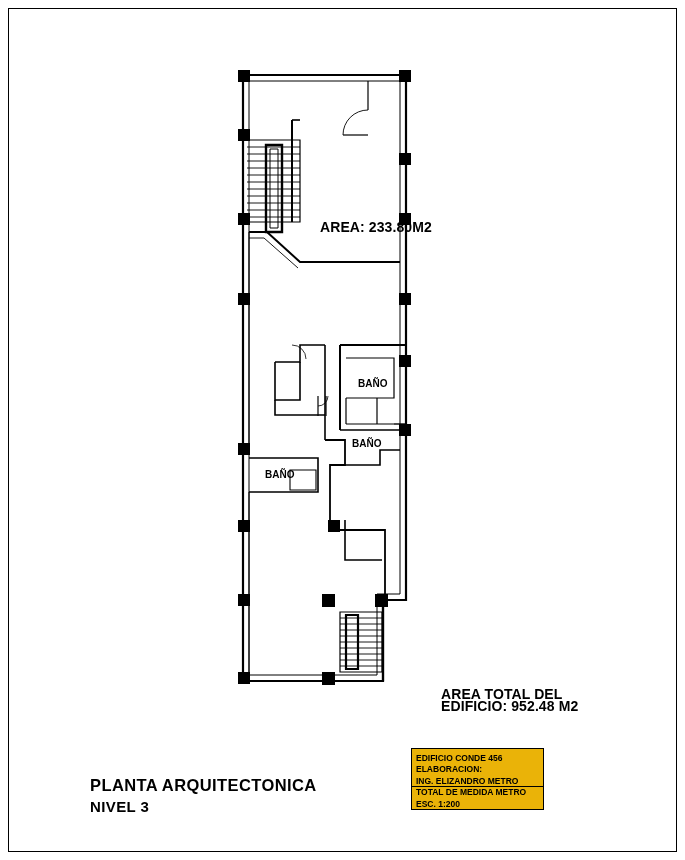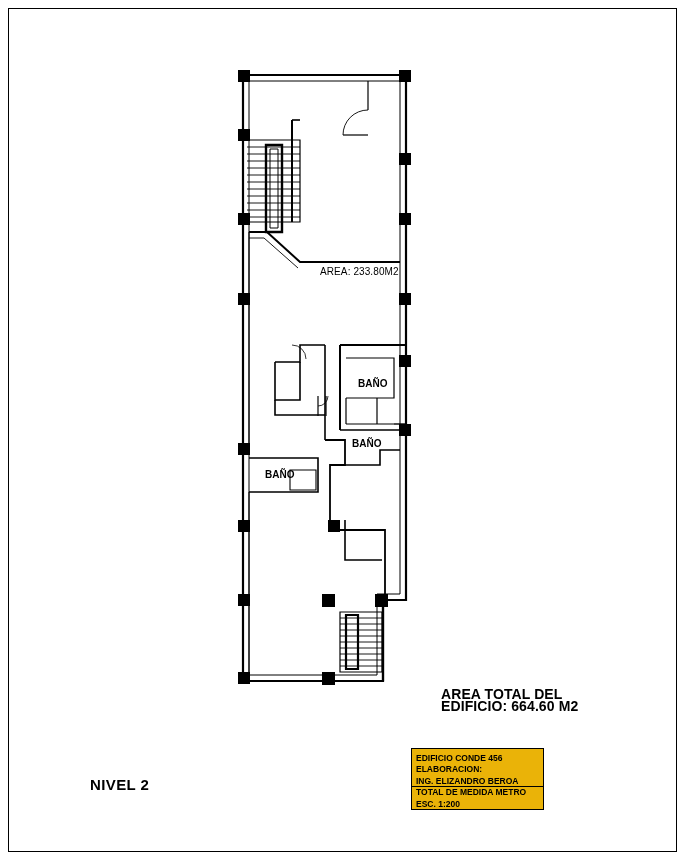--- a/index.html
+++ b/index.html
@@ -38,24 +38,23 @@
     top: 0;
     width: 685px;
     height: 860px;
   }
   .label {
     position: absolute;
     color: #000;
     white-space: nowrap;
   }
   .area-label {
-    font-size: 10px;
-    font-weight: normal;
+    font-size: 14px;
+    font-weight: bold;
     letter-spacing: 0.1px;
-    margin-top: 47px;
   }
   .room-label {
     font-size: 10px;
     font-weight: bold;
   }
   .title-main {
     font-size: 16.5px;
     font-weight: bold;
     letter-spacing: 0.4px;
   }
@@ -227,29 +226,30 @@
   </svg>
 
   <div class="label area-label" style="left:320px; top:219px;">AREA: 233.80M2</div>
 
   <div class="label room-label" style="left:358px; top:378px;">BAÑO</div>
   <div class="label room-label" style="left:352px; top:438px;">BAÑO</div>
   <div class="label room-label" style="left:265px; top:469px;">BAÑO</div>
 
   <div id="total-area">
     <div class="total-line">AREA  TOTAL DEL</div>
-    <div class="total-line">EDIFICIO: 664.60 M2</div>
+    <div class="total-line">EDIFICIO: 952.48 M2</div>
   </div>
 
   <div id="plan-title">
-    <div class="title-sub">NIVEL 2</div>
+    <div class="title-main">PLANTA ARQUITECTONICA</div>
+    <div class="title-sub">NIVEL 3</div>
   </div>
 
   <div id="title-block">
     <div class="tb-row">EDIFICIO CONDE 456</div>
     <div class="tb-row">ELABORACION:</div>
-    <div class="tb-row">ING. ELIZANDRO BEROA</div>
+    <div class="tb-row">ING. ELIZANDRO METRO</div>
     <div class="tb-row">TOTAL DE MEDIDA METRO</div>
     <div class="tb-row">ESC. 1:200</div>
   </div>
   <div id="tb-divider"></div>
 
 </div>
 
 </body></html>

